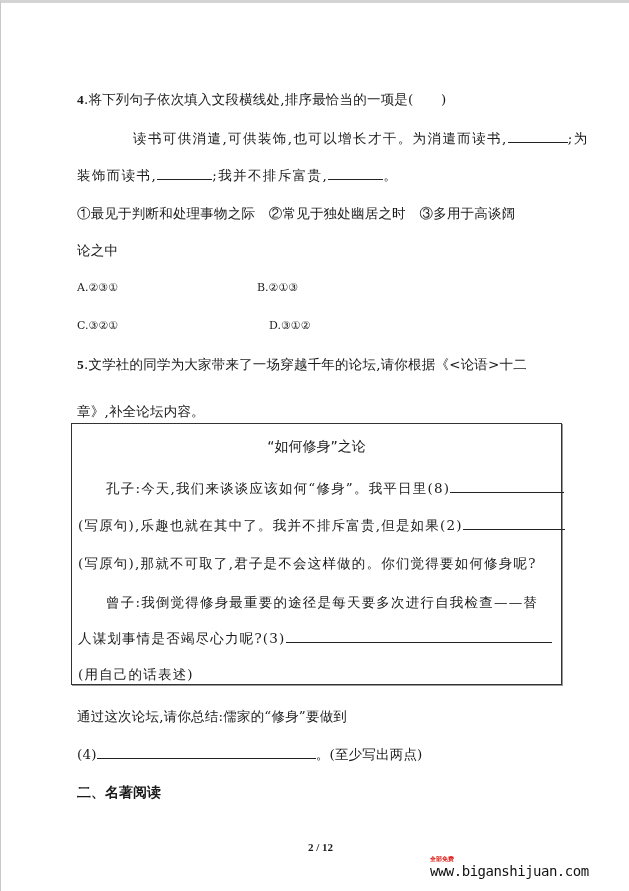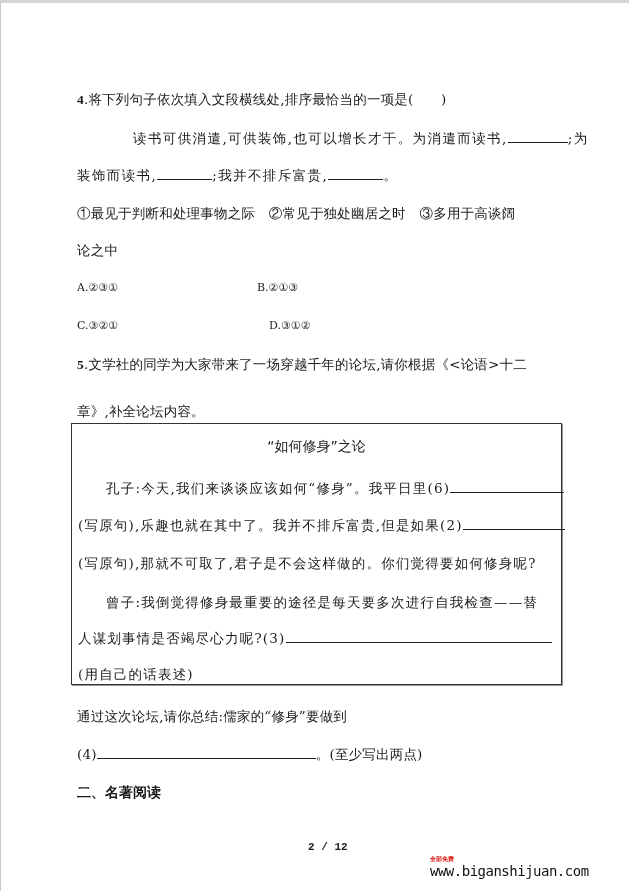--- a/index.html
+++ b/index.html
@@ -75,21 +75,21 @@
       left: 77px;
       top: 784px;
       font-family: "DejaVu Sans", "Liberation Sans", sans-serif;
       font-size: 14px;
       font-weight: bold;
     }
     .page-number {
       position: absolute;
       left: 308px;
       top: 841px;
-      font-family: Liberation Mono, monospace;
+      font-family: Liberation Serif, serif;
       font-size: 11px;
       font-weight: bold;
     }
     .watermark {
       position: absolute;
       left: 420px;
       top: 828px;
       width: 209px;
       height: 60px;
     }
@@ -139,21 +139,21 @@
 <div class="opt" style="left:257px; top:279px;">B.②①③</div>
 <div class="opt" style="left:77px; top:317px;">C.③②①</div>
 <div class="opt" style="left:269px; top:317px;">D.③①②</div>
 
 <div class="line" style="top:355px;"><b class="qnum">5</b><span>.文学社的同学为大家带来了一场穿越千年的论坛,请你根据《&lt;论语&gt;十二</span></div>
 <div class="line" style="top:393px;margin-top:9px;">章》,补全论坛内容。</div>
 
 <div class="forum-box">
   <div class="forum-title">“如何修身”之论</div>
 
-  <div class="box-line box-indent" style="top:55px;"><span>孔子:今天,我们来谈谈应该如何“修身”。我平日里(6)</span><span class="blank" style="width:114px;"></span></div>
+  <div class="box-line box-indent" style="top:55px;"><span>孔子:今天,我们来谈谈应该如何“修身”。我平日里(8)</span><span class="blank" style="width:114px;"></span></div>
 
   <div class="box-line" style="top:92px;text-align:center;"><span>(写原句),乐趣也就在其中了。我并不排斥富贵,但是如果(2)</span><span class="blank" style="width:102px;"></span></div>
 
   <div class="box-line" style="top:130px;">(写原句),那就不可取了,君子是不会这样做的。你们觉得要如何修身呢?</div>
 
   <div class="box-line box-indent" style="top:169px;">曾子:我倒觉得修身最重要的途径是每天要多次进行自我检查——替</div>
 
   <div class="box-line" style="top:205px;"><span>人谋划事情是否竭尽心力呢?(3)</span><span class="blank" style="width:266px;"></span></div>
 
   <div class="box-line" style="top:241px;">(用自己的话表述)</div>

